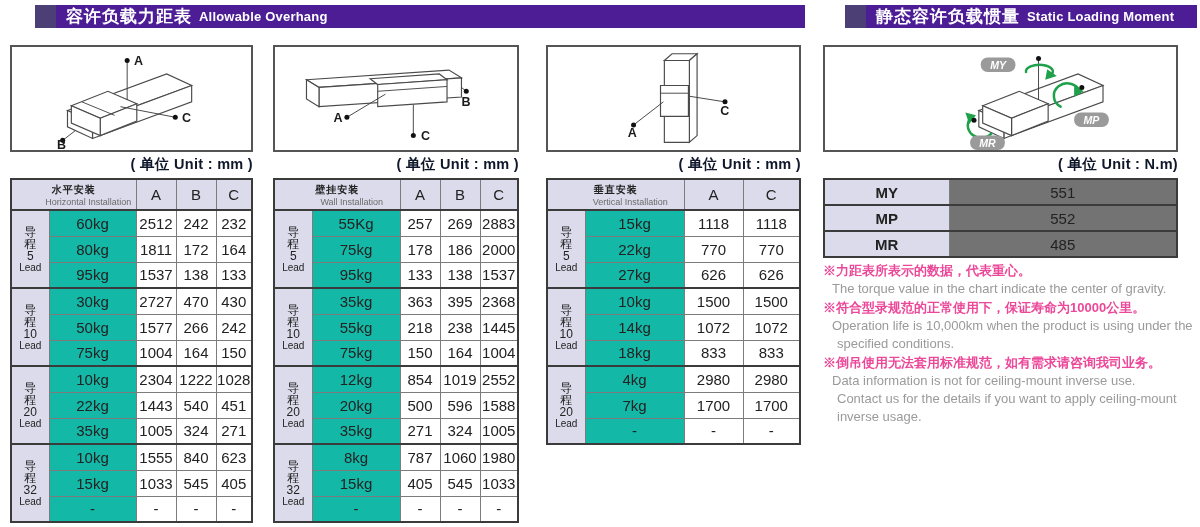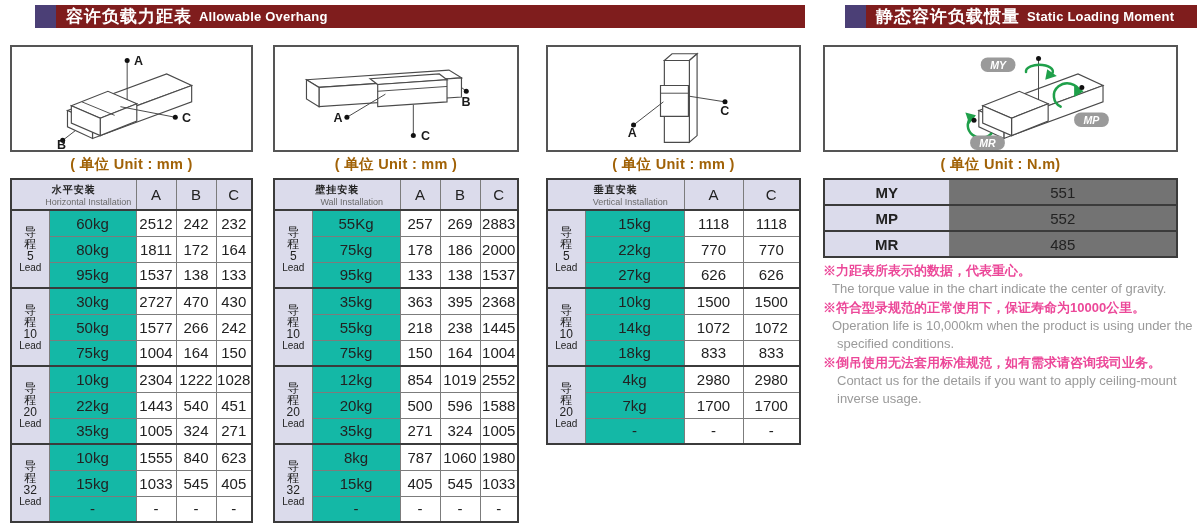--- a/index.html
+++ b/index.html
@@ -1,20 +1,20 @@
 <!DOCTYPE html>
 <html><head>
 <meta charset="utf-8">
 <style>
   html,body{margin:0;padding:0;background:#fff;}
   .page{position:relative;width:1200px;height:527px;background:#fff;overflow:hidden;
         font-family:"Liberation Sans",sans-serif;color:#222;}
 
   
-  .bar{position:absolute;top:5px;height:23px;background:#7f1d1d;display:flex;align-items:center;color:#fff;}
+  .bar{position:absolute;top:5px;height:23px;background:#4c1d95;display:flex;align-items:center;color:#fff;}
   .bar-left{left:35px;width:770px;}
   .bar-right{left:845px;width:352px;}
   .bar-accent{position:absolute;left:0;top:0;width:21px;height:23px;background:#4b3f76;}
   .bar-zh{font-size:17px;font-weight:700;margin-left:31px;letter-spacing:1px;white-space:nowrap;}
   .bar-en{font-size:13px;font-weight:700;margin-left:7px;white-space:nowrap;letter-spacing:.2px;}
 
   
   .dbox{position:absolute;top:45px;height:107px;border:2px solid #555;background:#fff;box-sizing:border-box;}
   #d1{left:10px;width:243px;} #d2{left:273px;width:246px;} #d3{left:546px;width:255px;} #d4{left:823px;width:355px;}
   .dbox svg{display:block;width:100%;height:100%;}
@@ -22,22 +22,22 @@
   .thin{stroke:#4a4a4a;stroke-width:1;fill:none;}
   .ptline{stroke:#444;stroke-width:1;fill:none;}
   .ptdot{fill:#111;}
   .ptlabel{font-size:13px;font-weight:700;fill:#1a1a1a;font-family:"Liberation Sans",sans-serif;}
   .rotarrow{stroke:#1fa04a;stroke-width:2.6;fill:none;stroke-linecap:round;}
   .rothead{fill:#1fa04a;stroke:none;}
   .badge{fill:#9a9a9a;stroke:none;}
   .badgetext{font-size:11px;font-weight:700;font-style:italic;fill:#fff;text-anchor:middle;font-family:"Liberation Sans",sans-serif;}
 
   
-  .unit{position:absolute;top:153px;height:23px;line-height:23px;text-align:center;
-        font-size:14.5px;font-weight:600;color:#a16207;letter-spacing:.3px;}
+  .unit{position:absolute;top:153px;height:23px;line-height:23px;text-align:right;
+        font-size:14.5px;font-weight:600;color:#0f172a;letter-spacing:.3px;}
   #u1{left:10px;width:243px;} #u2{left:273px;width:246px;} #u3{left:546px;width:255px;} #u4{left:823px;width:355px;}
 
   
   .thost{position:absolute;top:178px;}
   #t1{left:10px;width:243px;} #t2{left:273px;width:246px;} #t3{left:546px;width:255px;}
   .dtable{border-collapse:collapse;width:100%;table-layout:fixed;border:2px solid #3b3b3b;}
   .dtable th,.dtable td{border:1px solid #7c7c7c;text-align:center;vertical-align:middle;padding:0;color:#222;overflow:hidden;}
   .dtable thead tr{height:31px;}
   .dtable tbody tr{height:26px;}
   .dtable tr.group-start th,.dtable tr.group-start td{border-top:2px solid #3b3b3b;}
@@ -527,17 +527,18 @@
       </table>
     </div>
 
   <div class="notes">
       <div class="note-zh">※力距表所表示的数据，代表重心。</div>
       <div class="note-en">The torque value in the chart indicate the center of gravity.</div>
       <div class="note-zh">※符合型录规范的正常使用下，保证寿命为10000公里。</div>
       <div class="note-en">Operation life is 10,000km when the product is using under the</div>
       <div class="note-en indent">specified conditions.</div>
       <div class="note-zh">※倒吊使用无法套用标准规范，如有需求请咨询我司业务。</div>
+      <div class="note-en">Data information is not for ceiling-mount inverse use.</div>
       <div class="note-en indent">Contact us for the details if you want to apply ceiling-mount</div>
       <div class="note-en indent">inverse usage.</div>
     </div>
 
 </div>
 
 </body></html>

